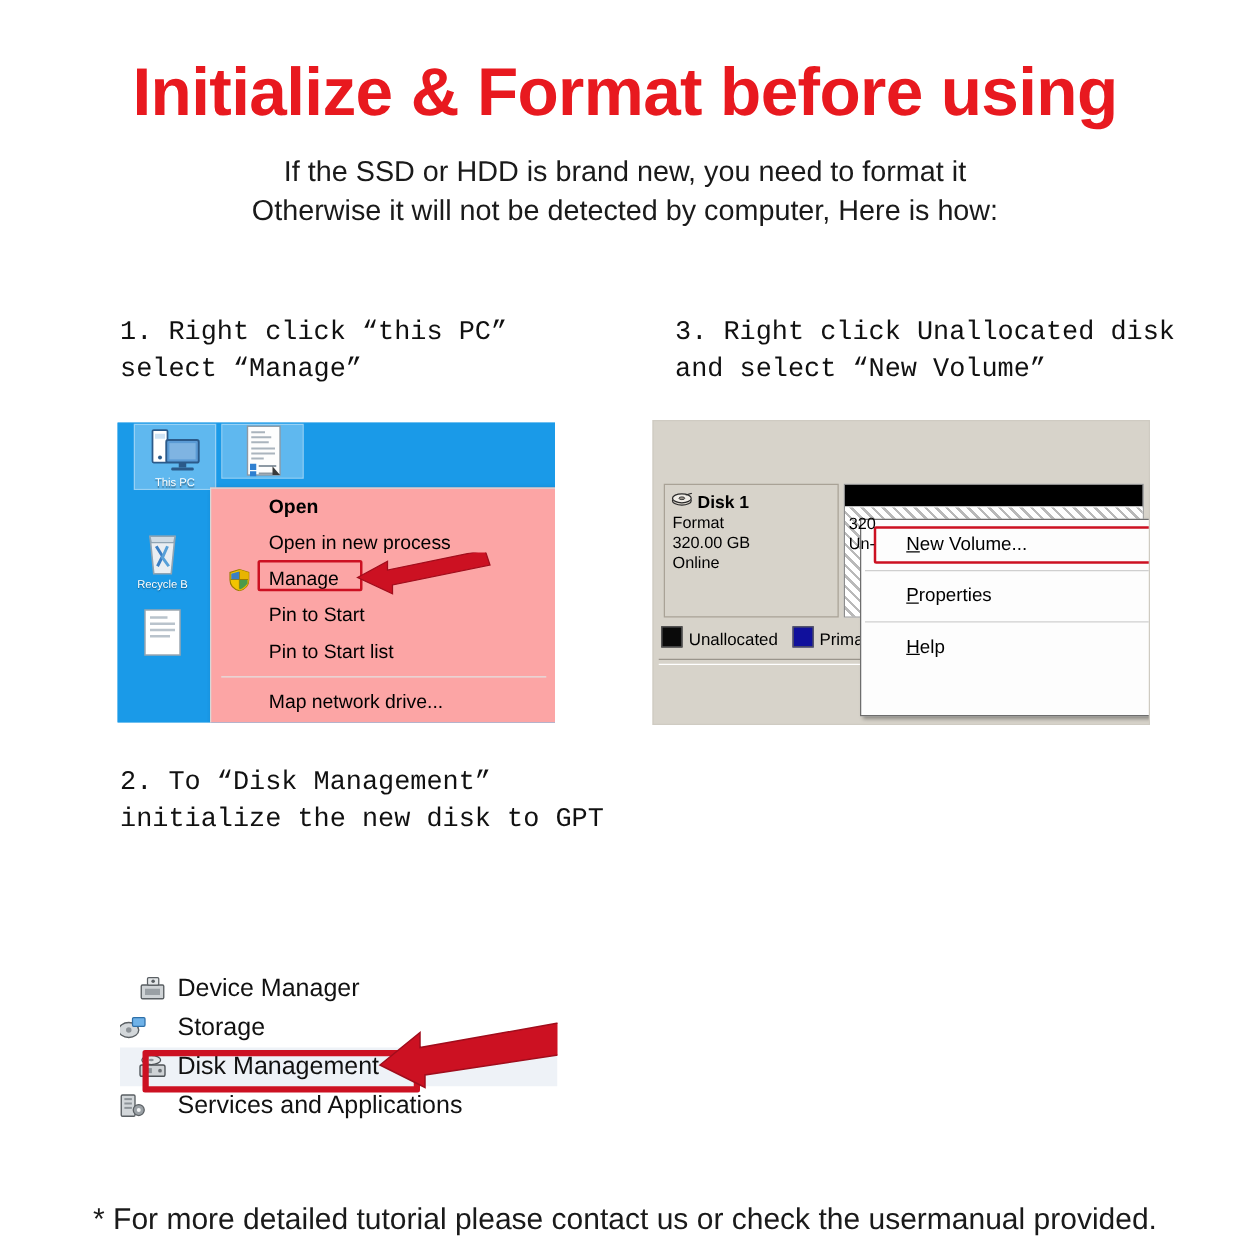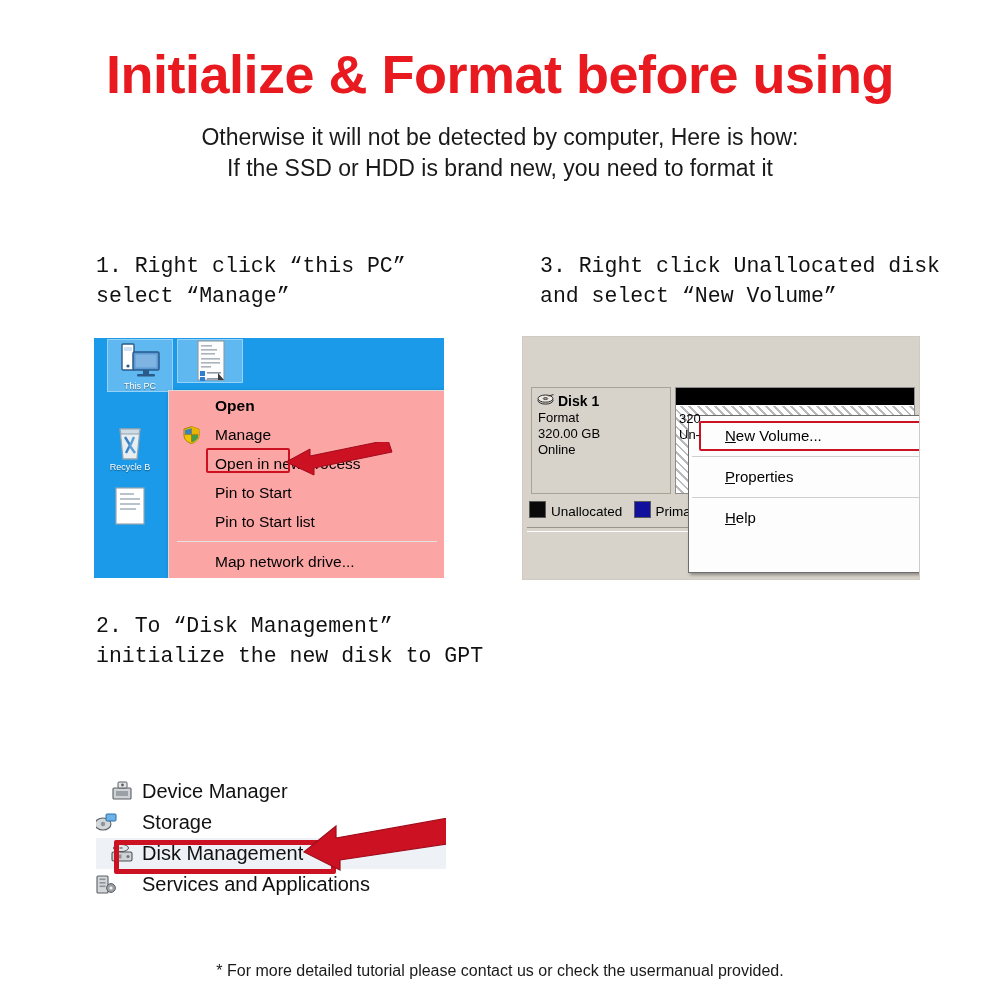--- a/index.html
+++ b/index.html
@@ -33,21 +33,21 @@
   
   .caption{position:absolute;font-size:21.5px;line-height:1.38;color:#111;}
   .caption div{white-space:nowrap;font-family:Liberation Mono, monospace;}
   #cap1{left:96px;top:252px;}
   #cap3{left:540px;top:252px;}
   #cap2{left:96px;top:612px;}
   #cap4{left:540px;top:612px;}
 
   .footnote{
     position:absolute;left:0;top:962px;width:1000px;text-align:center;
-    font-size:16px;color:#1a1a1a;white-space:nowrap;
+    font-size:24px;color:#1a1a1a;white-space:nowrap;
   }
 
   
   #shotA{
     position:absolute;left:94px;top:338px;width:350px;height:240px;
     overflow:hidden;background:#1a9ae8;
   }
   #shotA .desk{
     position:absolute;inset:0;
     background:linear-gradient(#1a9ae8,#1a9ae8);
@@ -157,22 +157,22 @@
 
   svg{display:block;}
 </style>
 </head>
 <body>
 
 <div class="page">
 
   <div class="title">Initialize &amp; Format before using</div>
   <div class="subtitle">
+    <div>If the SSD or HDD is brand new, you need to format it</div>
     <div>Otherwise it will not be detected by computer, Here is how:</div>
-    <div>If the SSD or HDD is brand new, you need to format it</div>
   </div>
 
   <div class="caption" id="cap1">
     <div>1. Right click “this PC”</div>
     <div>select “Manage”</div>
   </div>
 
   <div class="caption" id="cap3">
     <div>3. Right click Unallocated disk</div>
     <div>and select “New Volume”</div>
@@ -251,34 +251,34 @@
         </svg>
       </span>
       <span></span>
     </div>
 
     <div id="ctxmenu">
       <div class="mi bold">
         <span>Open</span>
       </div>
       <div class="mi">
+        <span>Open in new process</span>
+      </div>
+      <div class="mi">
         <span class="shield">
           <svg width="17" height="18" viewBox="0 0 17 18">
             <path d="M8.5 0.6 L16 3 V9 C16 13.5 12.6 16.4 8.5 17.6 C4.4 16.4 1 13.5 1 9 V3 Z" fill="#f2c400" stroke="#9a7b00" stroke-width="0.9"></path>
             <path d="M8.5 0.6 L16 3 V9 C16 13.5 12.6 16.4 8.5 17.6 Z" fill="#e8b400"></path>
             <path d="M8.5 2.4 L8.5 16" stroke="#9a7b00" stroke-width="0.8"></path>
             <path d="M1.6 8.6 H15.4" stroke="#9a7b00" stroke-width="0.8"></path>
             <path d="M2 4 L8.3 2.2 V8.3 H2 Z" fill="#3b7fc4"></path>
             <path d="M8.7 8.9 H15 V11.8 C13.6 13.9 11.3 15.6 8.7 16.6 Z" fill="#4a9a4a"></path>
           </svg>
         </span>
         <span>Manage</span>
-      </div>
-      <div class="mi">
-        <span>Open in new process</span>
       </div>
       <div class="mi">
         <span>Pin to Start</span>
       </div>
       <div class="mi">
         <span>Pin to Start list</span>
       </div>
       <div class="sep"></div>
       <div class="mi">
         <span>Map network drive...</span>

